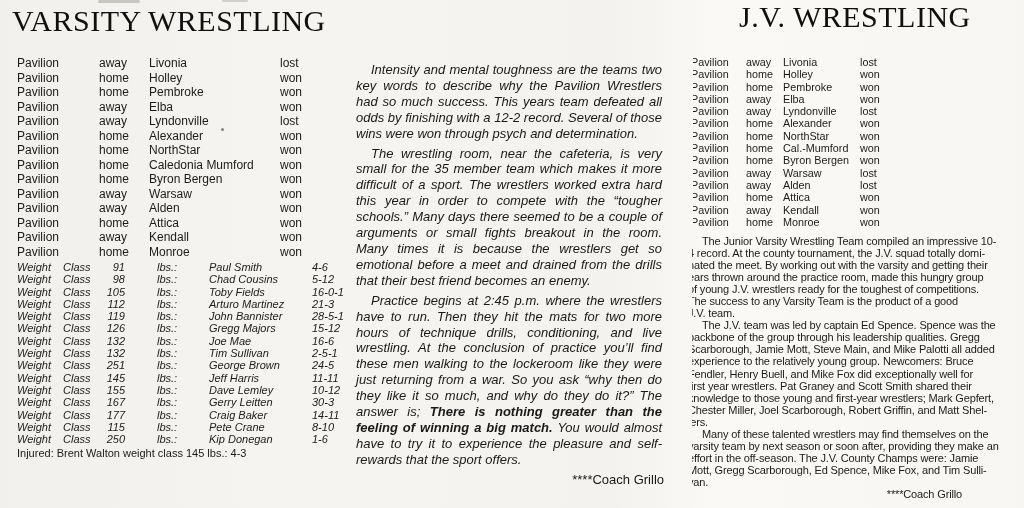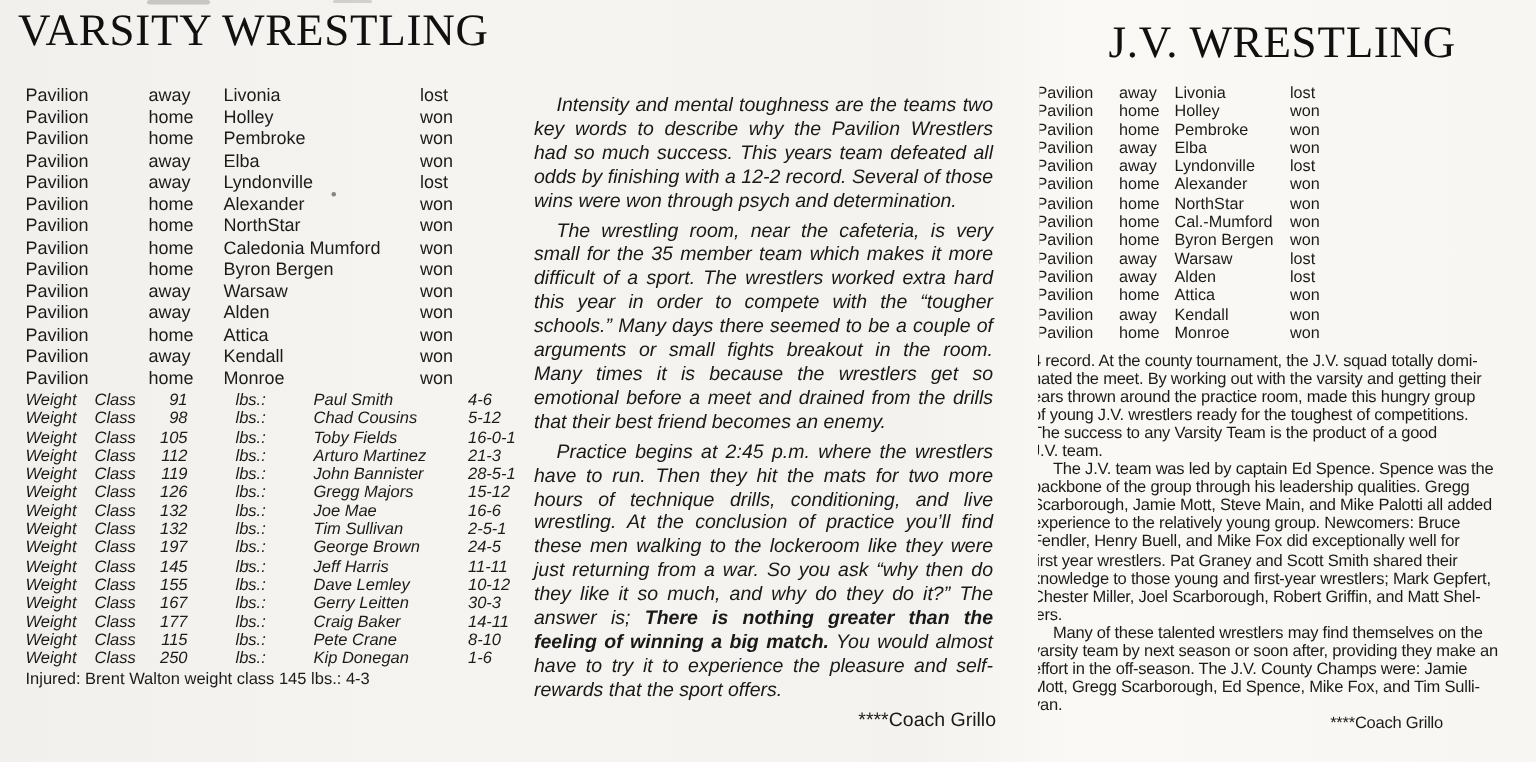--- a/index.html
+++ b/index.html
@@ -12,21 +12,21 @@
     color:#1b1b1b;
     -webkit-font-smoothing:antialiased;
   }
   .title{
     position:absolute;margin:0;
     font-family:"Liberation Serif",serif;
     font-weight:normal;
     font-size:30px;color:#101010;letter-spacing:.5px;white-space:nowrap;
   }
   .varsity-title{left:12px;top:4px;}
-  .jv-title{left:739px;top:12px;}
+  .jv-title{left:739px;top:0;}
 
   
   .vmatches{position:absolute;left:17px;top:56px;width:320px;font-size:12px;line-height:14.5px;}
   .vrow{display:flex;white-space:nowrap;}
   .vrow .c1{width:82px;}
   .vrow .c2{width:50px;}
   .vrow .c3{width:131px;}
   .vrow .c4{flex:1;}
 
   
@@ -249,21 +249,21 @@
         <span class="w2">Class</span>
         <span class="w3">132</span>
         <span class="w4">lbs.:</span>
         <span class="w5">Tim Sullivan</span>
         <span class="w6">2-5-1</span>
       </div>
 
       <div class="wrow">
         <span class="w1">Weight</span>
         <span class="w2">Class</span>
-        <span class="w3">197</span>
+        <span class="w3">251</span>
         <span class="w4">lbs.:</span>
         <span class="w5">George Brown</span>
         <span class="w6">24-5</span>
       </div>
 
       <div class="wrow">
         <span class="w1">Weight</span>
         <span class="w2">Class</span>
         <span class="w3">145</span>
         <span class="w4">lbs.:</span>
@@ -427,20 +427,21 @@
           <span class="jc2">home</span>
           <span class="jc3">Monroe</span>
           <span class="jc4">won</span>
         </div>
       </div>
   </div>
 
   <div class="jv-text-clip">
     <div class="jv-text">
 
+        <div class="jline indent">The Junior Varsity Wrestling Team compiled an impressive 10-</div>
 
         <div class="jline">4 record. At the county tournament, the J.V. squad totally domi-</div>
 
         <div class="jline">nated the meet. By working out with the varsity and getting their</div>
 
         <div class="jline">ears thrown around the practice room, made this hungry group</div>
 
         <div class="jline">of young J.V. wrestlers ready for the toughest of competitions.</div>
 
         <div class="jline bold">The success to any Varsity Team is the product of a good</div>

